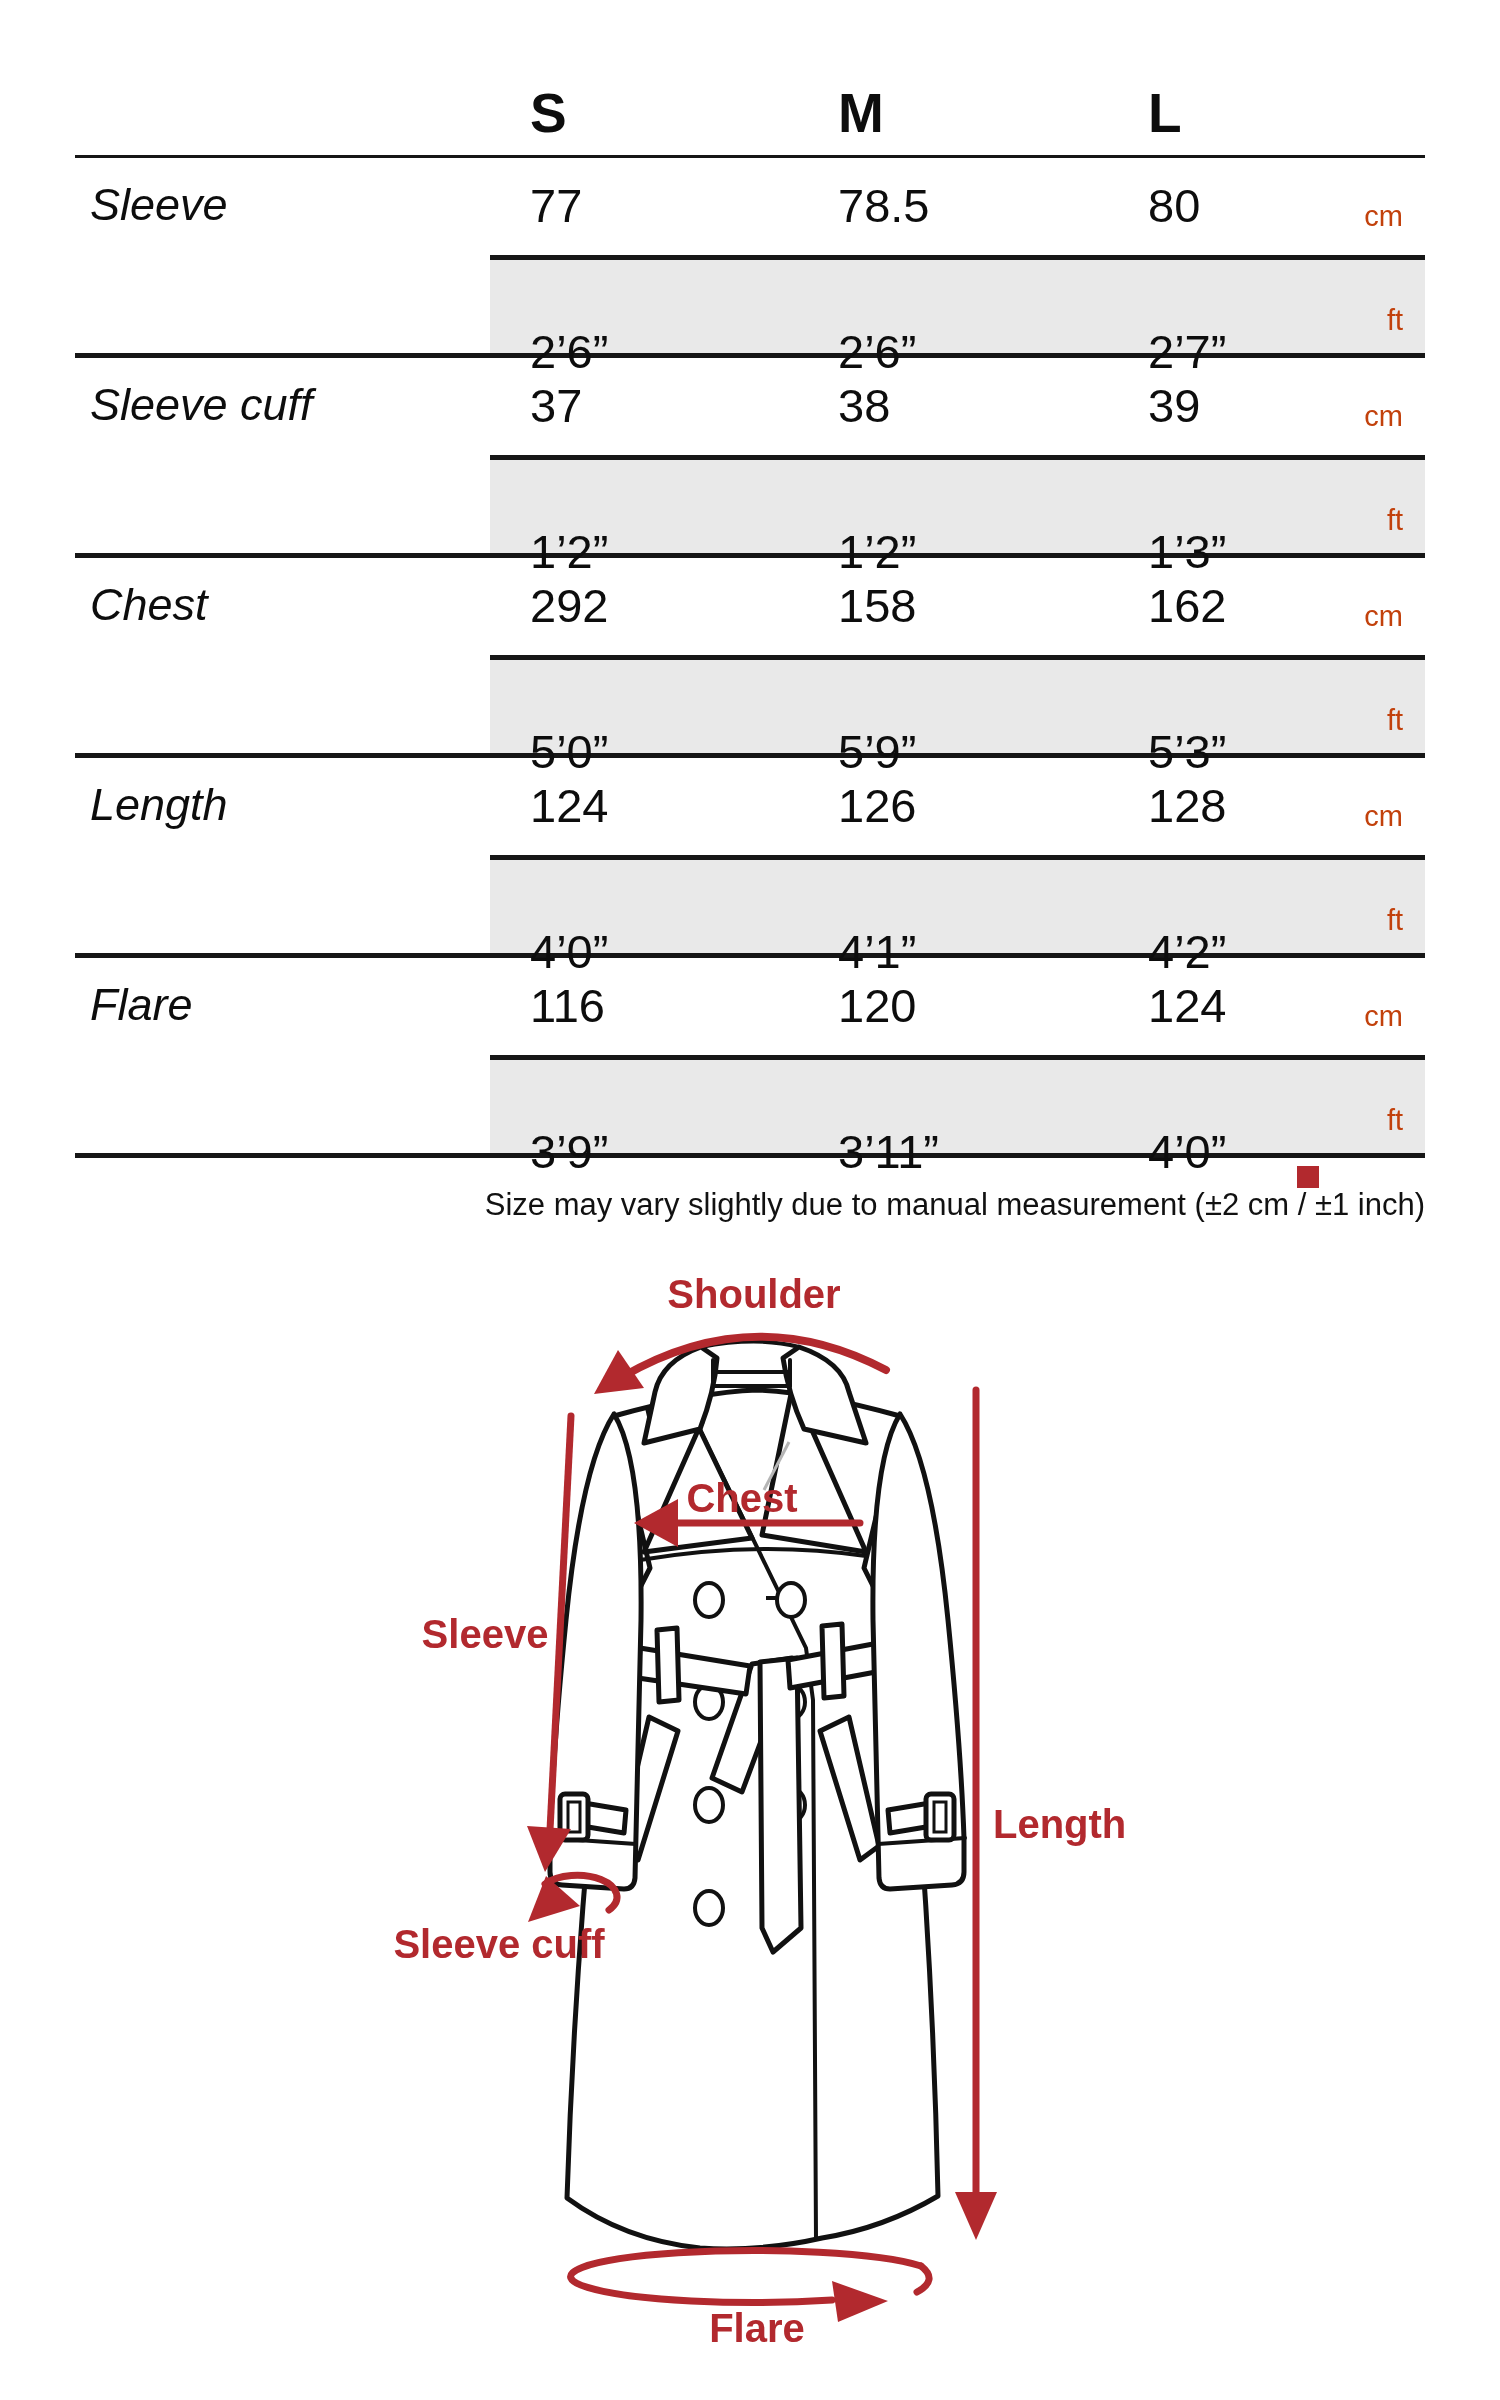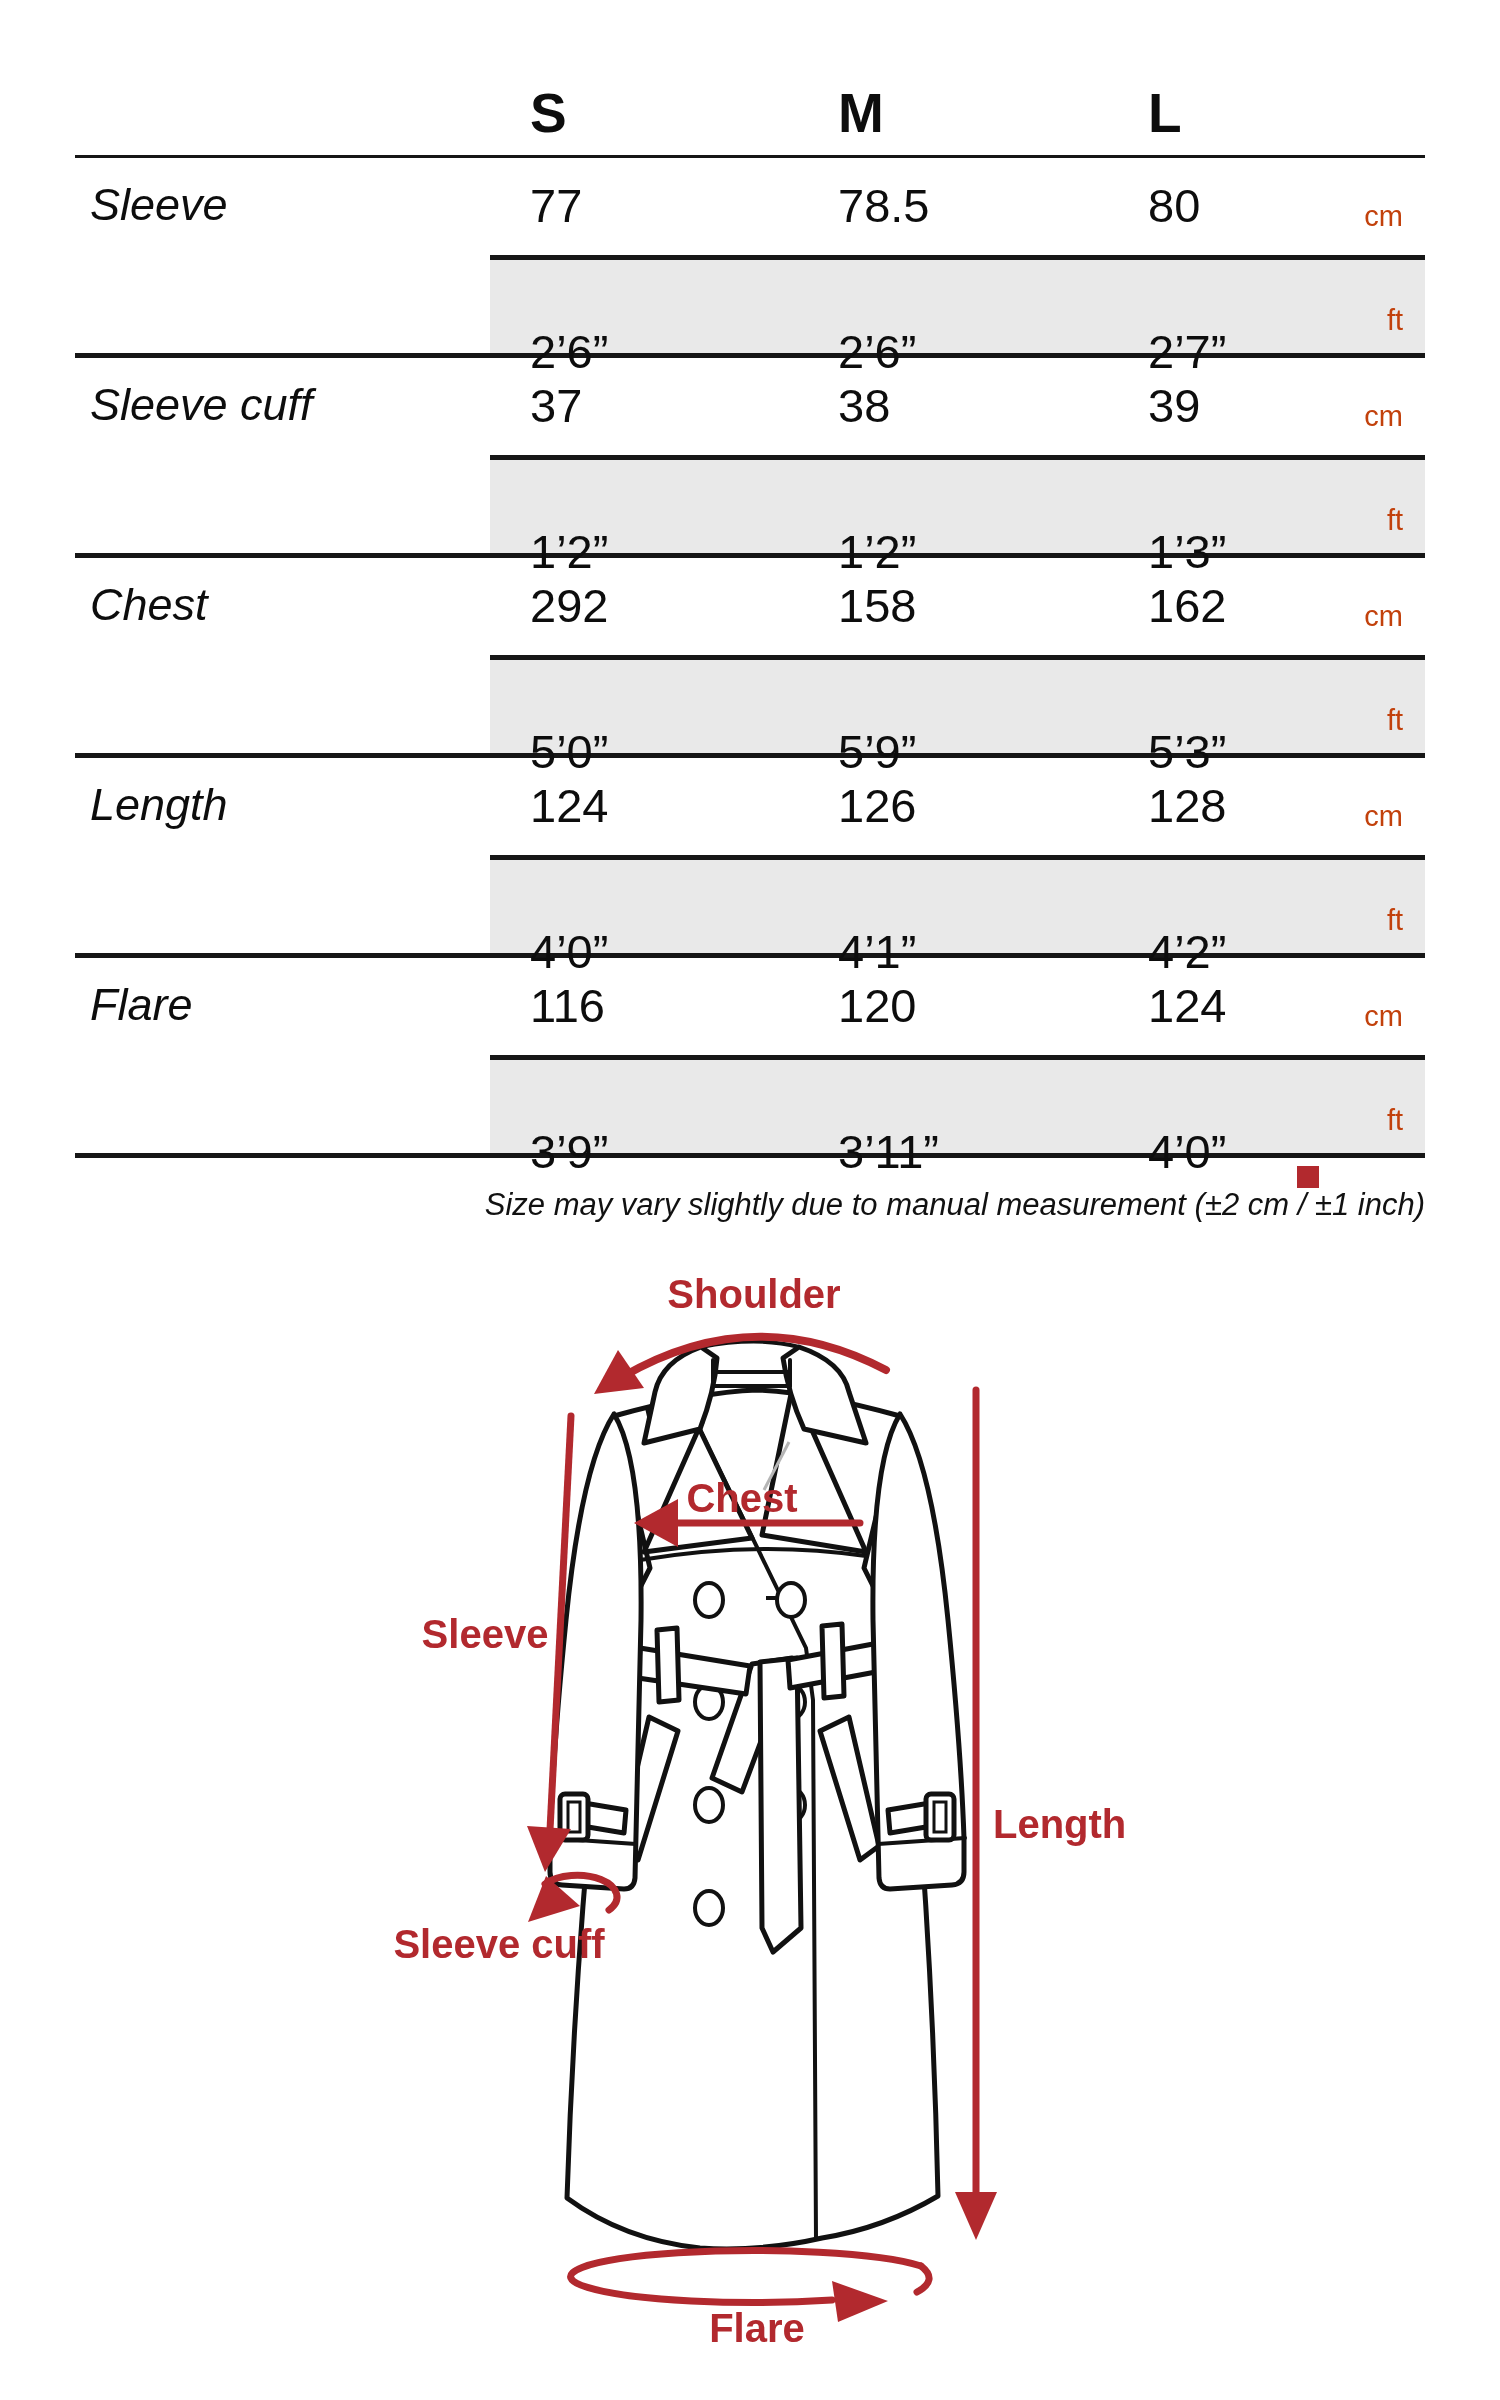--- a/index.html
+++ b/index.html
@@ -16,21 +16,21 @@
   .val{position:absolute;top:24px;font-size:47px;line-height:1;}
   .unit{position:absolute;right:22px;top:44px;font-size:29px;color:#c2410c;line-height:1;}
   .ftband{position:absolute;left:415px;right:0;top:97px;height:98px;background:#e9e9e9;
           border-top:5px solid #161616;box-sizing:border-box;}
   .ftband .val{top:41px;margin-top:27px;}
   .ftband .val.col-s{left:40px;} .ftband .val.col-m{left:348px;} .ftband .val.col-l{left:658px;}
   .ftband .unit{top:46px;}
 
   .red-mark{position:absolute;left:1297px;top:1166px;width:22px;height:22px;background:#b2292e;}
   .footnote{position:absolute;left:75px;top:1186px;width:1350px;text-align:right;
-            font-size:31px;font-style:italic;line-height:1.2;color:#111;}
+            font-size:31px;line-height:1.2;color:#111;}
 
   
   .diagram{position:absolute;left:0;top:1240px;}
   .coat{stroke:#111;stroke-width:5;fill:#fff;stroke-linejoin:round;stroke-linecap:round;}
   .coat-line{stroke:#111;stroke-width:4;fill:none;stroke-linecap:round;}
   .red-stroke{stroke:#b2292e;fill:none;stroke-linecap:round;}
   .red-fill{fill:#b2292e;stroke:none;}
   .red-label{fill:#b2292e;font-family:"Liberation Sans","DejaVu Sans",sans-serif;
              font-weight:bold;font-size:40px;}
 </style>

